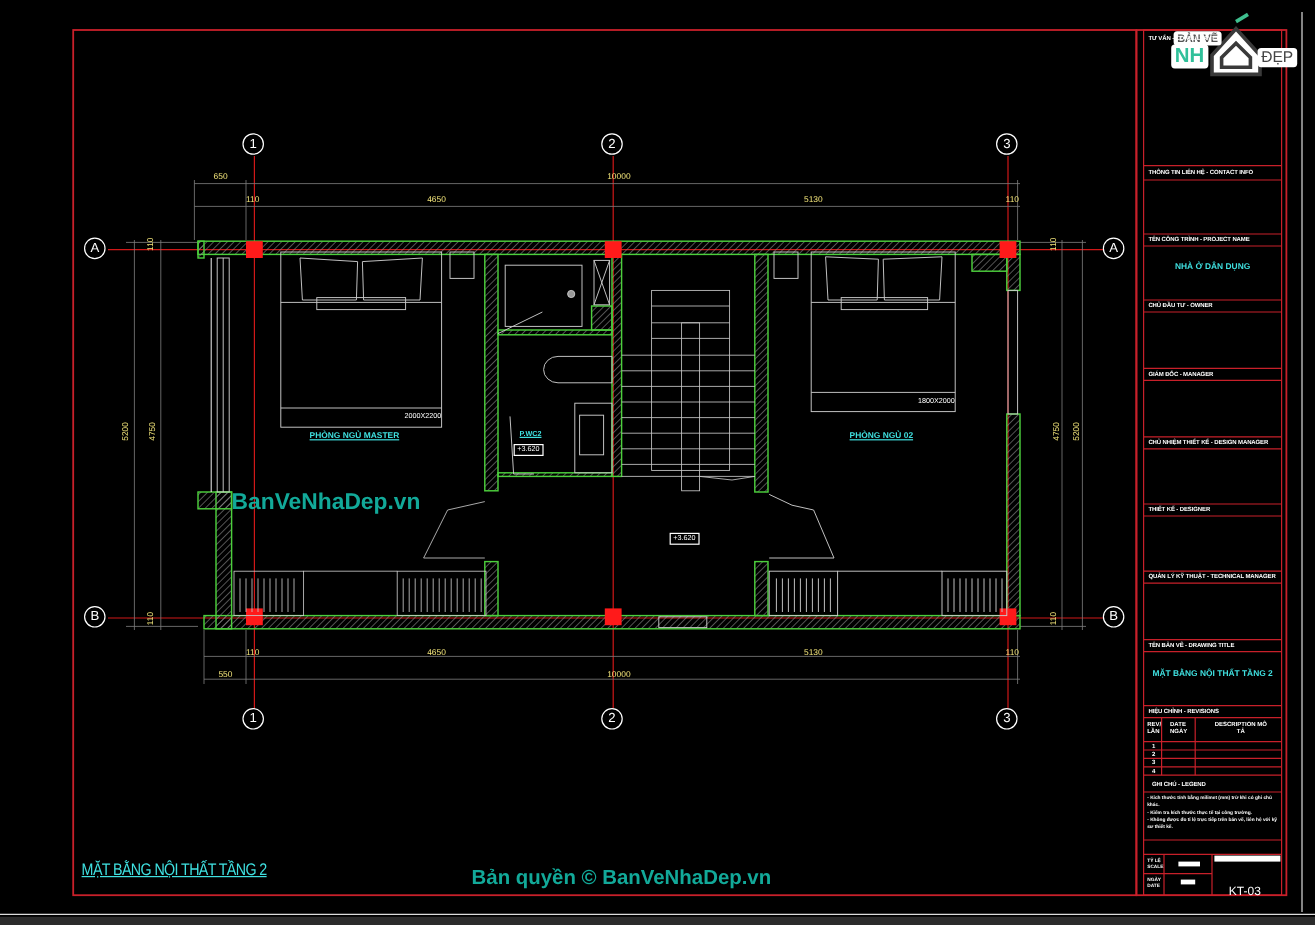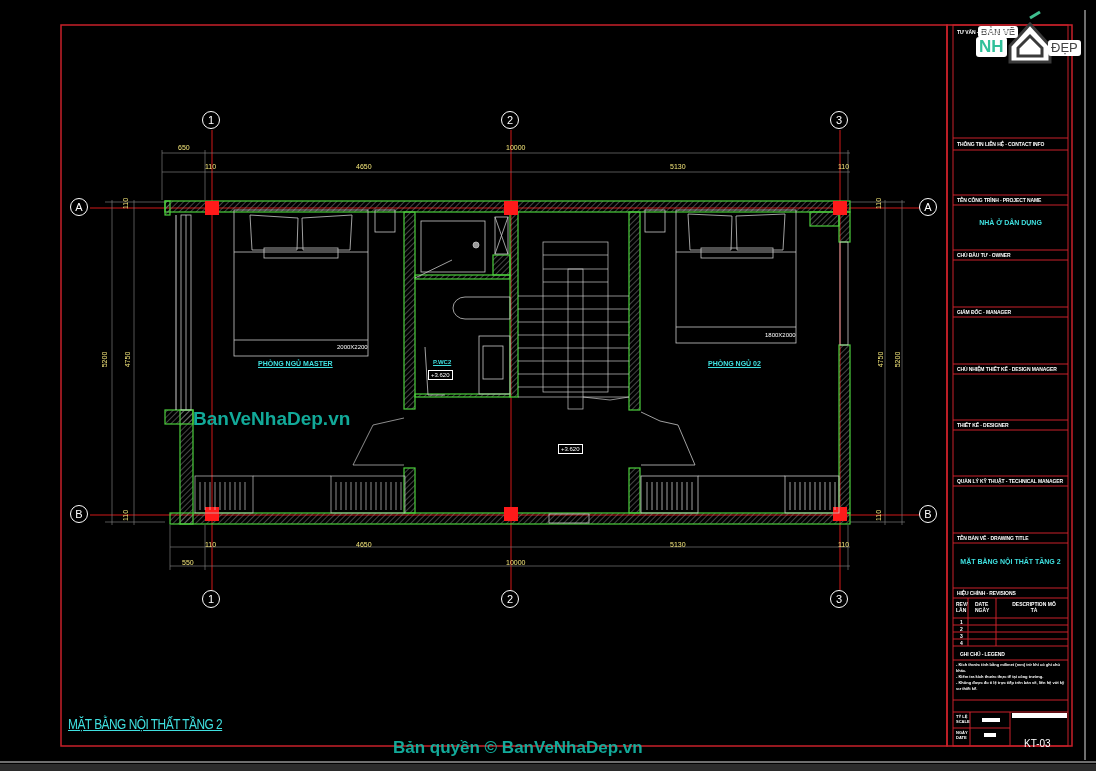--- a/index.html
+++ b/index.html
@@ -245,21 +245,21 @@
 
 <div class="room" style="left:258px;top:360px;">PHÒNG NGỦ MASTER</div>
 <div class="bedsize" style="left:337px;top:344px;">2000X2200</div>
 <div class="room" style="left:433px;top:359px;font-size:6px;">P.WC2</div>
 <div class="lvl" style="left:428px;top:370px;">+3.620</div>
 <div class="room" style="left:708px;top:360px;">PHÒNG NGỦ 02</div>
 <div class="bedsize" style="left:765px;top:332px;">1800X2000</div>
 <div class="lvl" style="left:558px;top:444px;">+3.620</div>
 
 <div class="wm" style="left:193px;top:408px;font-size:19px;">BanVeNhaDep.vn</div>
-<div class="wm" style="left:393px;top:722px;font-size:17px;margin-top:16px;">Bản quyền © BanVeNhaDep.vn</div>
+<div class="wm" style="left:393px;top:722px;font-size:17px;">Bản quyền © BanVeNhaDep.vn</div>
 
 <div class="title-main">MẶT BẰNG NỘI THẤT TẦNG 2</div>
 
 <div class="tb-label" style="top:29px;">TƯ VẤN - CONSULTANT</div>
 <div class="tb-label" style="top:141px;">THÔNG TIN LIÊN HỆ - CONTACT INFO</div>
 <div class="tb-label" style="top:197px;">TÊN CÔNG TRÌNH - PROJECT NAME</div>
 <div class="tb-cyan" style="left:953px;width:115px;top:219px;font-size:7px;">NHÀ Ở DÂN DỤNG</div>
 <div class="tb-label" style="top:252px;">CHỦ ĐẦU TƯ - OWNER</div>
 <div class="tb-label" style="top:309px;">GIÁM ĐỐC - MANAGER</div>
 <div class="tb-label" style="top:366px;">CHỦ NHIỆM THIẾT KẾ - DESIGN MANAGER</div>

